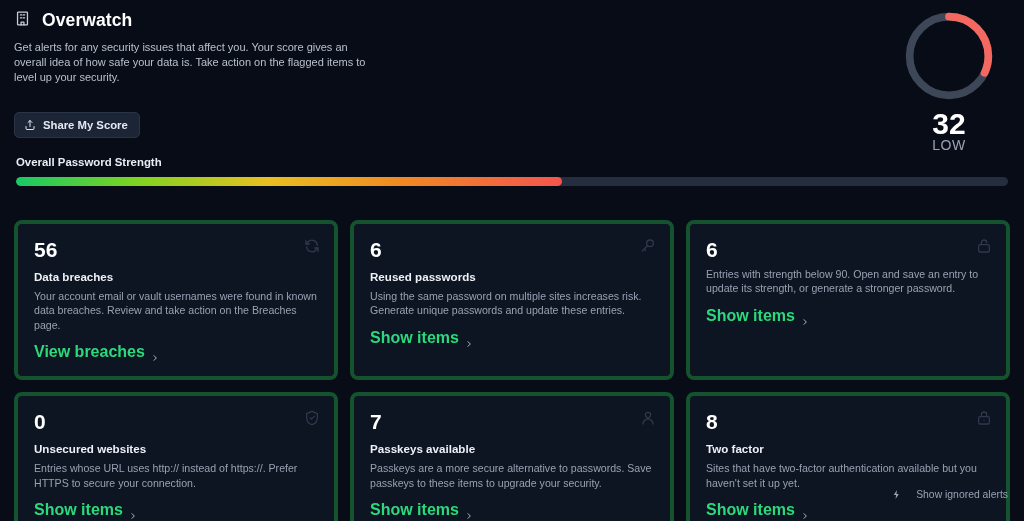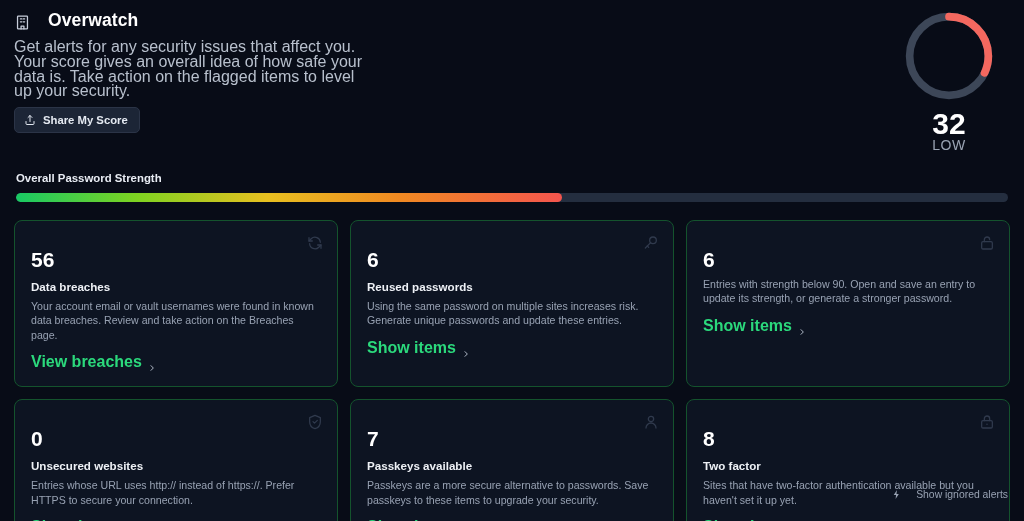--- a/index.html
+++ b/index.html
@@ -7,65 +7,65 @@
     width: 1024px; height: 521px;
     background: #080c17;
     font-family: "Liberation Sans", sans-serif;
     color: #e8ecf3;
     overflow: hidden;
   }
   .page { position: relative; width: 1024px; height: 521px; }
 
   
   .header { position: absolute; left: 14px; top: 10px; width: 620px; }
-  .title-row { display: flex; align-items: flex-end; gap: 17px; }
+  .title-row { display: flex; align-items: flex-start; gap: 11px; }
   .title-icon { width: 17px; height: 17px; display: block; color: #c7cedb; }
   .page-title { font-size: 17.5px; font-weight: bold; letter-spacing: .1px; color: #ffffff; }
   .intro {
-    margin-top: 9px; font-size: 16px; line-height: 14.8px;
+    margin-top: 9px; font-size: 11px; line-height: 14.8px;
     color: #b8c0cd; max-width: 352px;
   }
   .share-btn {
-    margin-top: 8px; display: inline-flex; align-items: center; gap: 7px;
+    margin-top: 28px; display: inline-flex; align-items: center; gap: 7px;
     background: #1c2536; border: 1px solid #2b3purple; border: 1px solid #2b3447;
     border-radius: 5px; padding: 6px 11px 6px 9px;
     font-size: 11.3px; font-weight: bold; color: #e4e9f1; cursor: pointer;
   }
   .share-icon { width: 12px; height: 12px; display: block; color: #dfe5ee; }
 
   
   .score-wrap { position: absolute; right: 16px; top: 8px; width: 118px; text-align: center; }
   .donut { width: 96px; height: 96px; margin: 0 auto; display: block; }
   .score-value { margin-top: 9px; font-size: 30px; font-weight: bold; color: #ffffff; line-height: 22px; }
   .score-label { margin-top: 2px; font-size: 14px; color: #9aa4b4; letter-spacing: .5px; }
 
   
-  .strength { position: absolute; left: 16px; top: 172px; width: 992px; }
+  .strength { position: absolute; left: 16px; top: 156px; width: 992px; }
   .strength-label { font-size: 11.4px; font-weight: bold; color: #e9edf4; }
   .bar-track {
     margin-top: 9px; height: 9px; width: 100%;
     background: #242e3f; border-radius: 5px; overflow: hidden; position: relative;
   }
   .bar-fill {
     height: 100%; border-radius: 5px;
     background: linear-gradient(90deg, #18c964 0%, #7ed321 22%, #e8c020 46%, #f08a22 70%, #f4554e 100%);
   }
 
   
   .grid {
     position: absolute; left: 14px; top: 220px;
     width: 996px;
     display: grid; grid-template-columns: repeat(3, 1fr); gap: 12px 12px;
   }
   .card {
     position: relative;
     background: #0d1422;
-    border: 1px solid #14532d;
+    border: 4px solid #14532d;
     border-radius: 8px;
-    padding: 28px 16px 15px 16px;
+    padding: 15px 16px 15px 16px;
     min-height: 109px;
   }
   .card.tall { min-height: 121px; }
   .card-count { font-size: 21px; font-weight: bold; color: #ffffff; line-height: 22px; }
   .card-title { margin-top: 9px; font-size: 11.6px; font-weight: bold; color: #eef1f6; }
   .card-desc {
     margin-top: 6px; font-size: 10.6px; line-height: 14.4px; color: #98a2b3;
     max-width: 296px;
   }
   .card-link {

